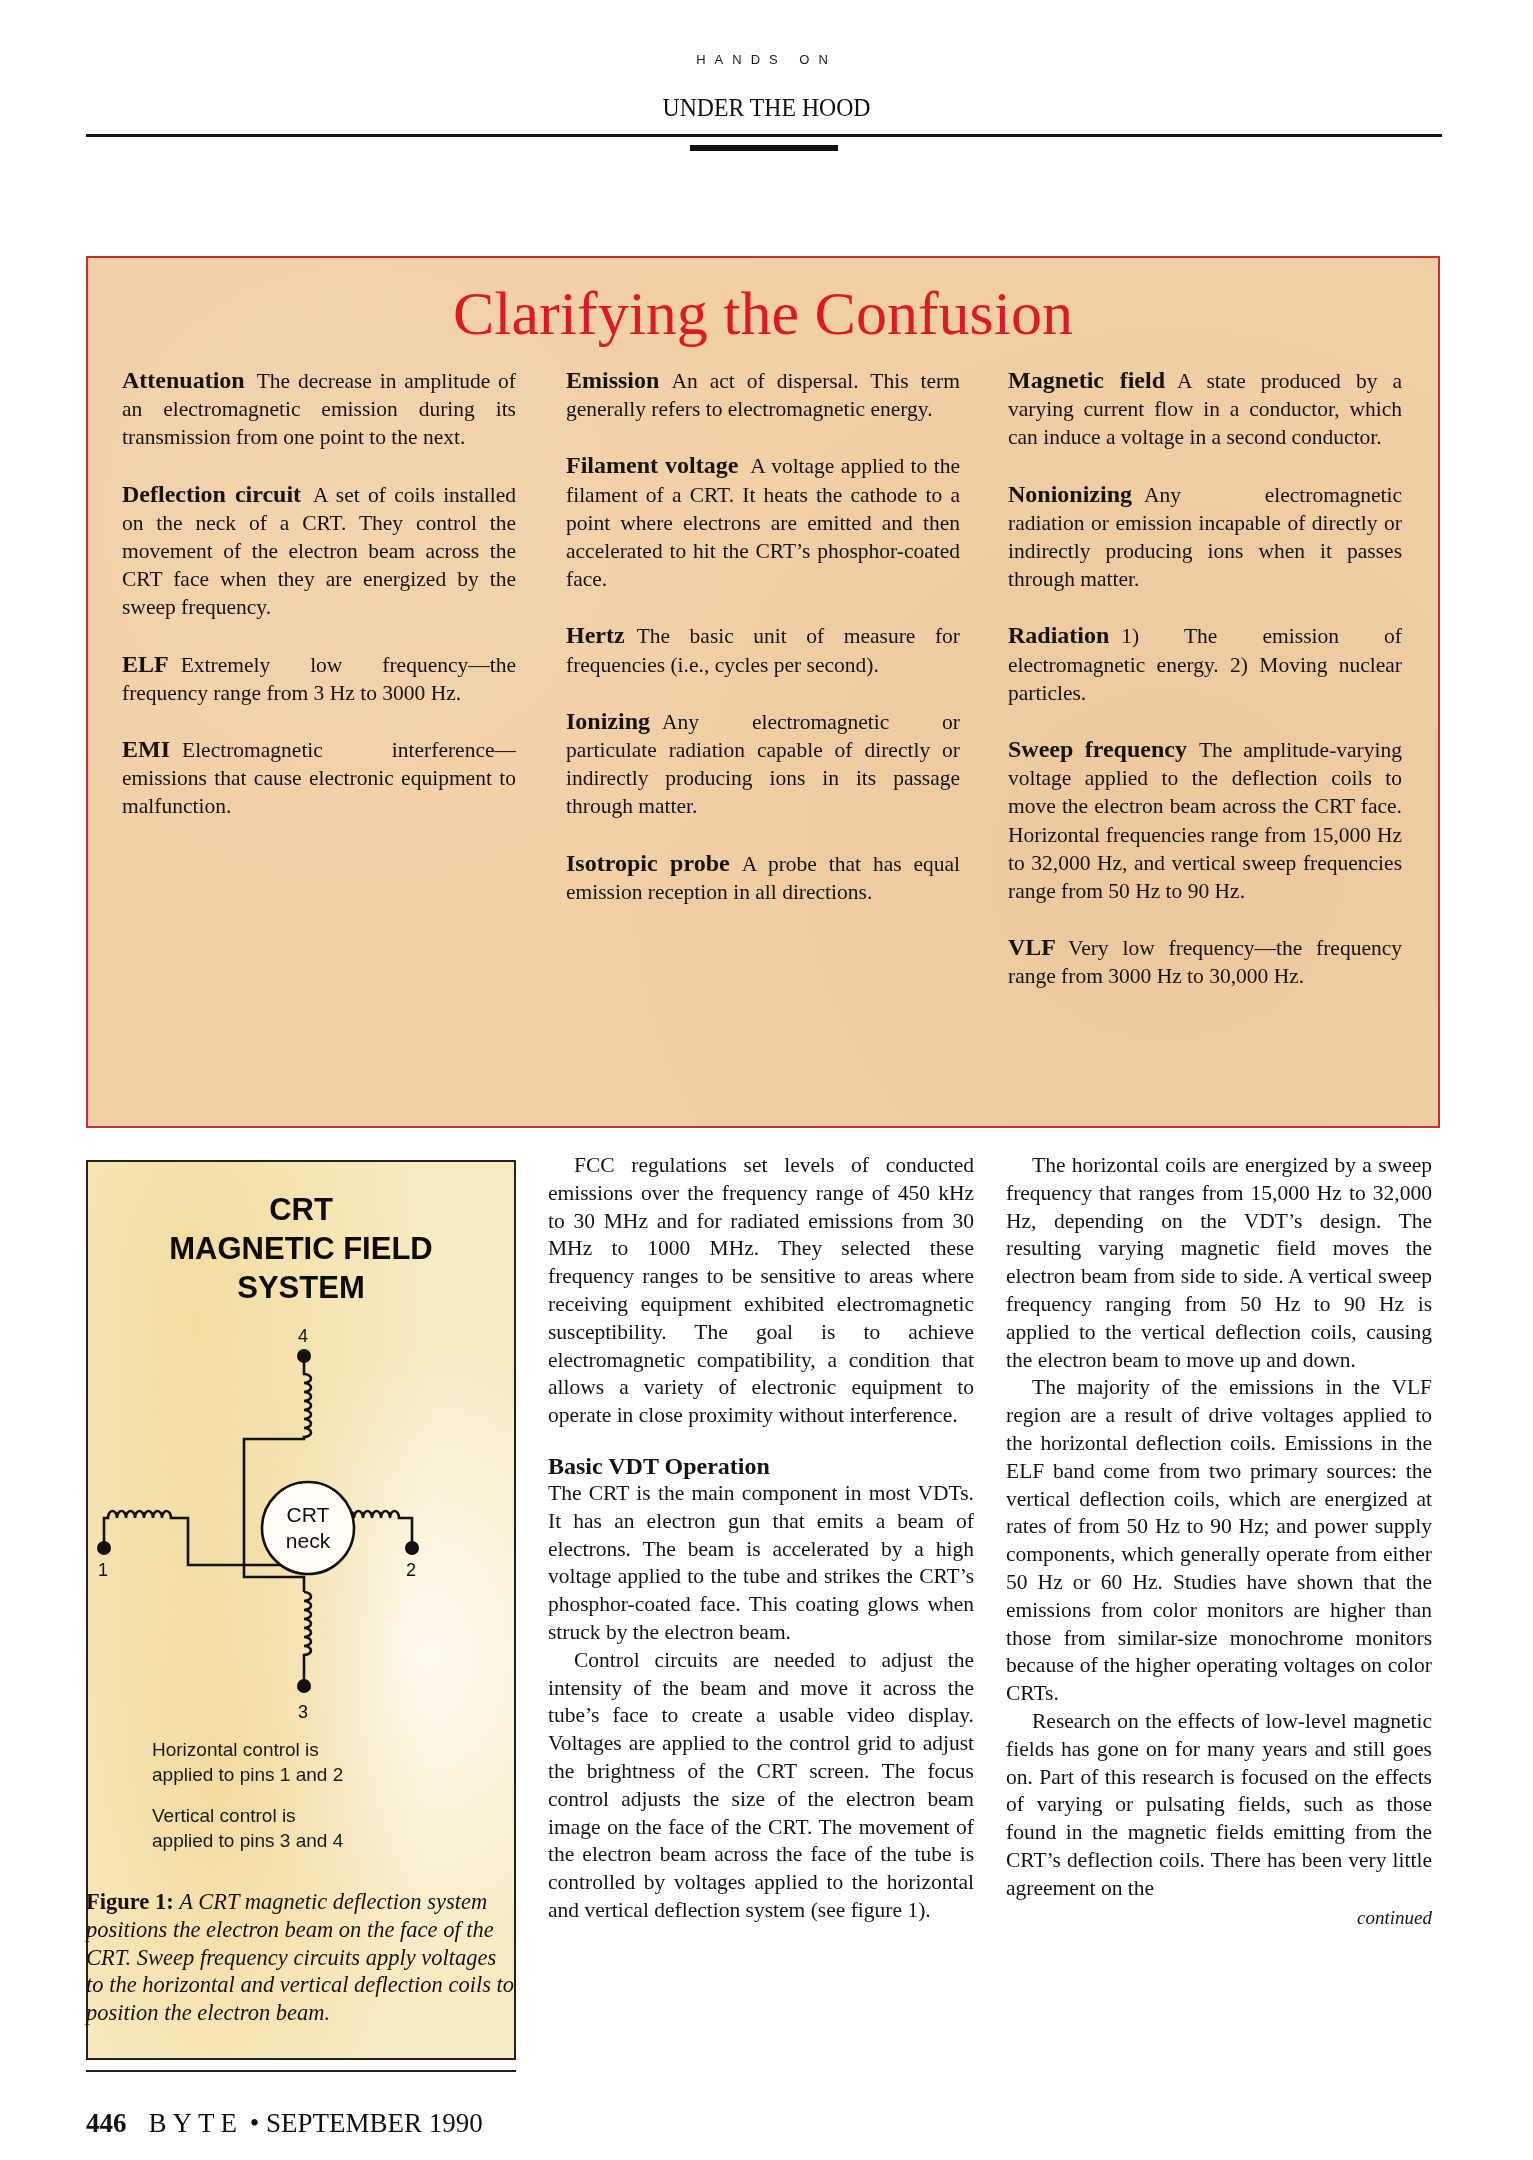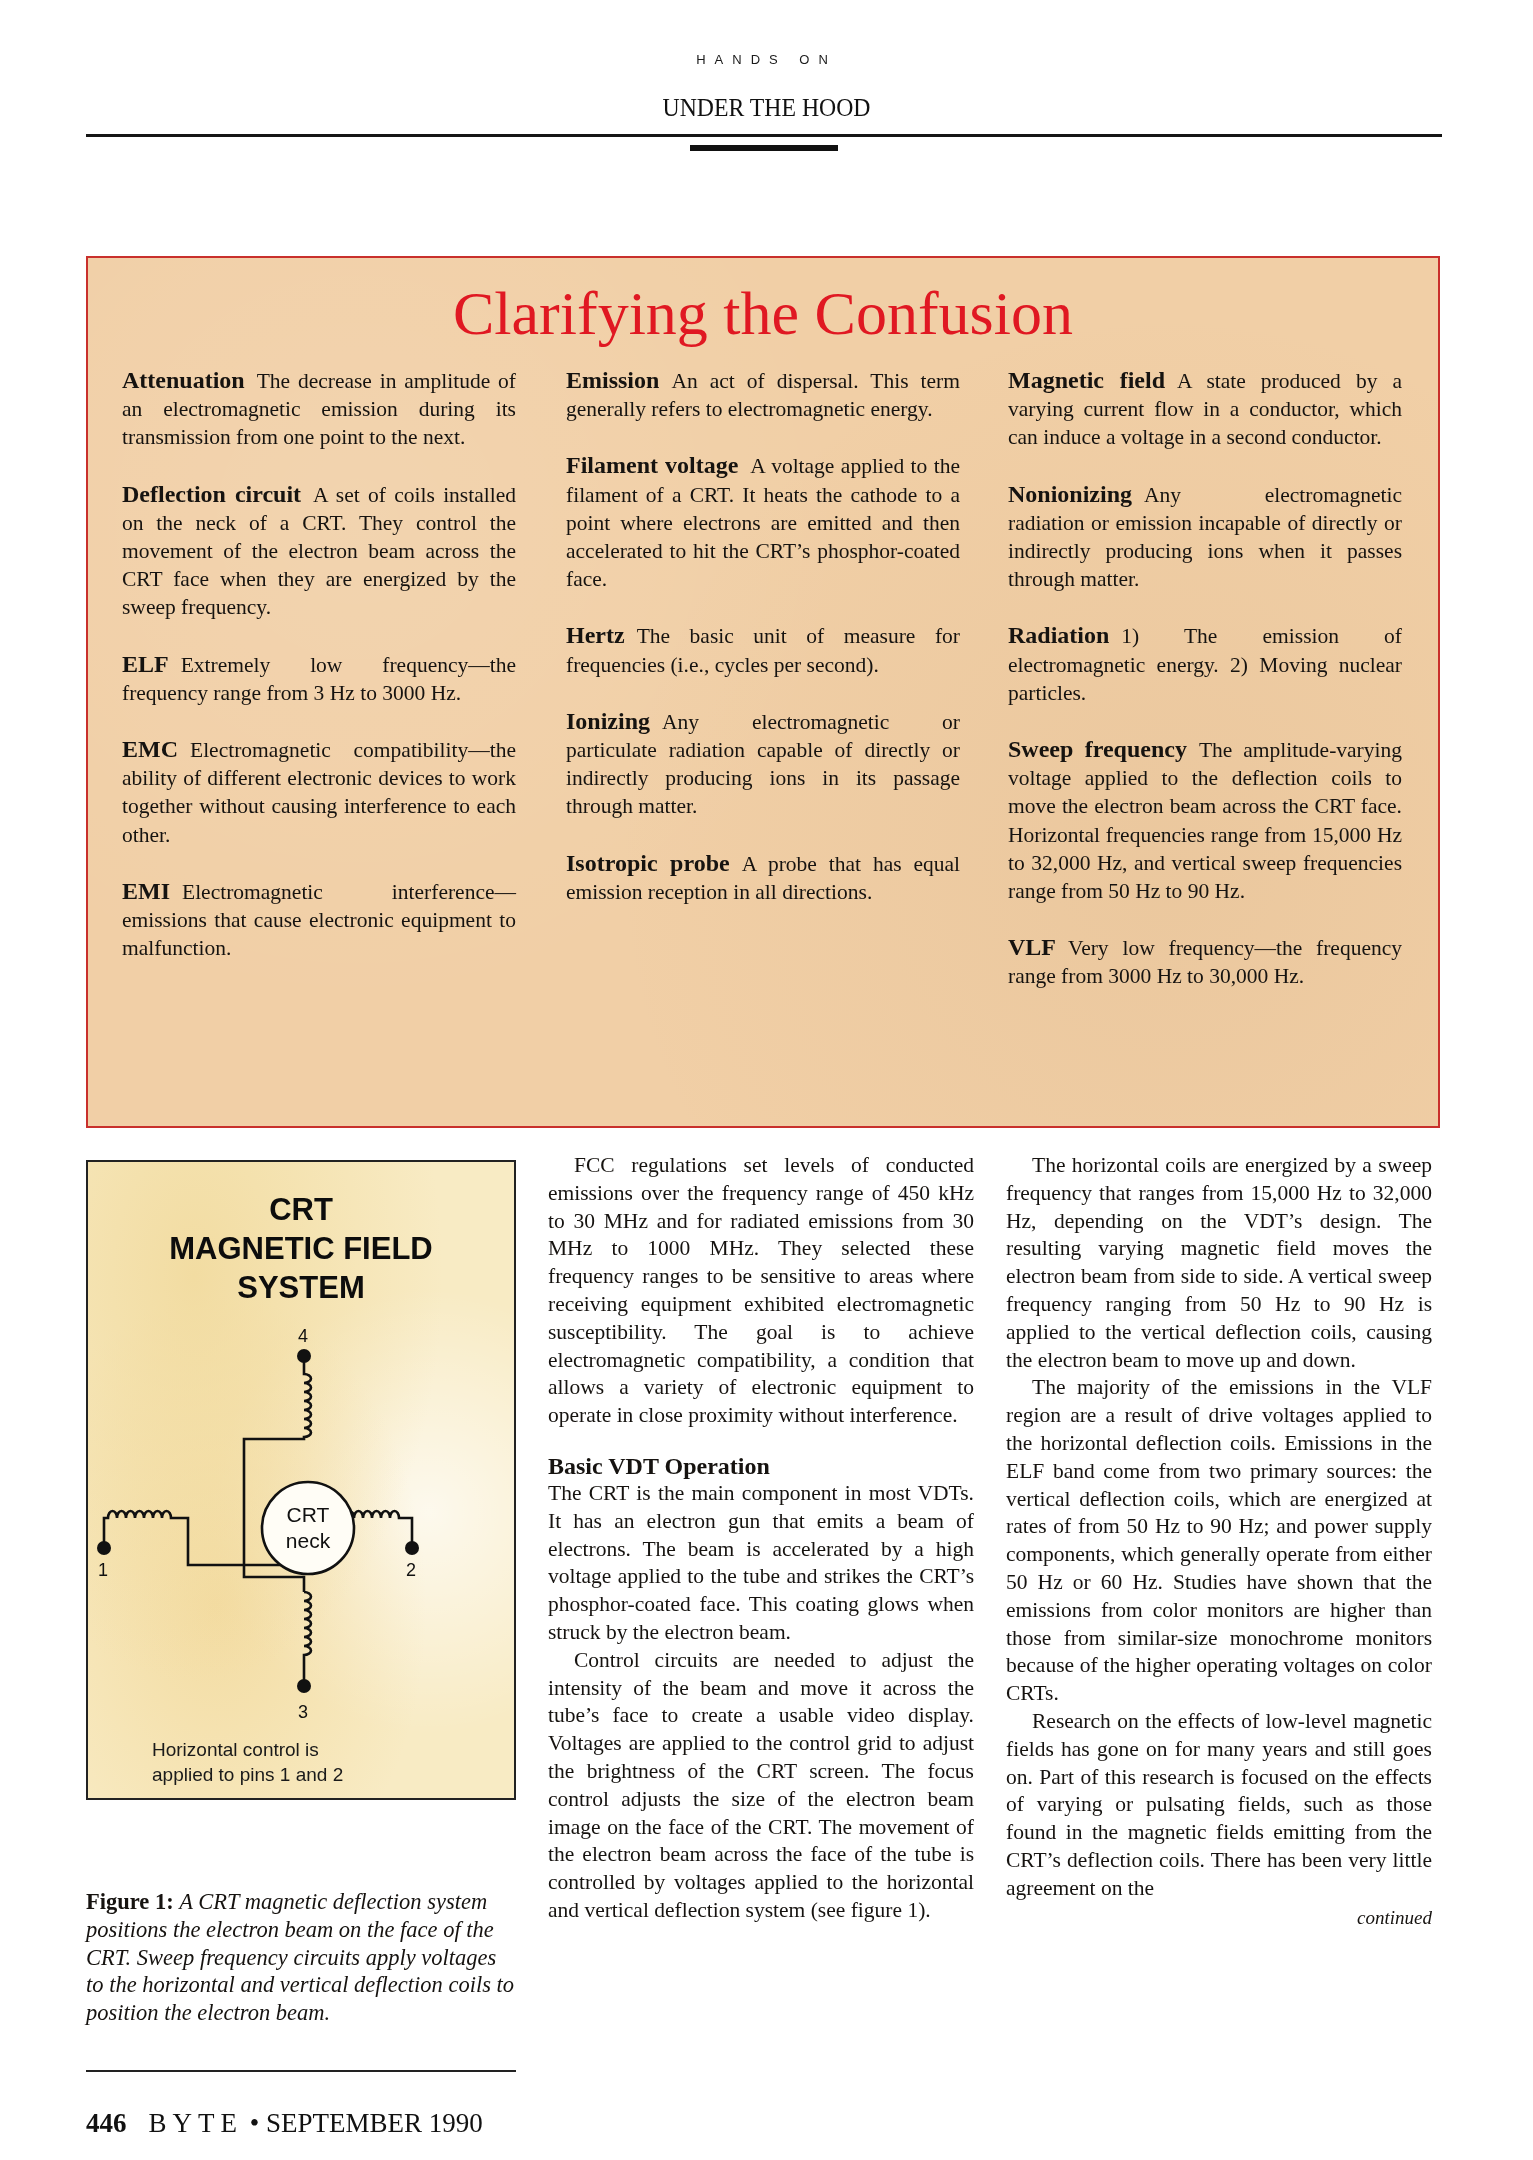--- a/index.html
+++ b/index.html
@@ -24,21 +24,21 @@
   .glossary-title { position: absolute; top: 20px; left: 0; width: 100%; text-align: center;
                     color: #e01822; font-size: 62px; line-height: 70px; }
   .gcol { position: absolute; top: 108px; width: 394px; font-size: 21.5px; line-height: 28.2px; text-align: justify; }
   .gcol.c1 { left: 34px; }
   .gcol.c2 { left: 478px; }
   .gcol.c3 { left: 920px; }
   .entry { margin: 0 0 28px 0; }
   .term { font-weight: bold; font-size: 24px; margin-right: 12px; }
 
   
-  .figure-box { position: absolute; top: 1160px; left: 86px; width: 430px; height: 640px;
+  .figure-box { position: absolute; top: 1160px; left: 86px; width: 430px; height: 900px;
                 border: 2px solid #222; box-sizing: border-box; overflow: hidden;
                 background:
                   radial-gradient(ellipse at 25% 18%, rgba(240,215,150,0.75) 0, rgba(240,215,150,0) 55%),
                   radial-gradient(ellipse at 30% 70%, rgba(240,210,140,0.6) 0, rgba(240,210,140,0) 50%),
                   radial-gradient(ellipse at 80% 55%, rgba(255,255,255,0.7) 0, rgba(255,255,255,0) 45%),
                   #f8ebc4; padding-left: 32px; }
   .fig-title { position: absolute; top: 28px; left: 0; width: 100%; text-align: center;
                font-family: "Liberation Sans", "DejaVu Sans", sans-serif; font-weight: bold;
                font-size: 31px; line-height: 39px; color: #0d0d0d; }
   .fig-svg { position: absolute; left: 0; top: 0; }
@@ -73,21 +73,20 @@
 <div class="section">UNDER THE HOOD</div>
 <div class="rule-top"></div>
 <div class="rule-mark"></div>
 
 <div class="glossary">
   <div class="glossary-title">Clarifying the Confusion</div>
   <div class="gcol c1">
     <div class="entry"><span class="term">Attenuation</span><span>The decrease in amplitude of an electromagnetic emission during its transmission from one point to the next.</span></div>
     <div class="entry"><span class="term">Deflection circuit</span><span>A set of coils installed on the neck of a CRT. They control the movement of the electron beam across the CRT face when they are energized by the sweep frequency.</span></div>
     <div class="entry"><span class="term">ELF</span><span>Extremely low frequency—the frequency range from 3 Hz to 3000 Hz.</span></div>
-    <div class="entry"><span class="term">EMC</span><span>Electromagnetic compatibility—the ability of different electronic devices to work together without causing interference to each other.</span></div>
     <div class="entry"><span class="term">EMI</span><span>Electromagnetic interference—emissions that cause electronic equipment to malfunction.</span></div>
   </div>
   <div class="gcol c2">
     <div class="entry"><span class="term">Emission</span><span>An act of dispersal. This term generally refers to electromagnetic energy.</span></div>
     <div class="entry"><span class="term">Filament voltage</span><span>A voltage applied to the filament of a CRT. It heats the cathode to a point where electrons are emitted and then accelerated to hit the CRT’s phosphor-coated face.</span></div>
     <div class="entry"><span class="term">Hertz</span><span>The basic unit of measure for frequencies (i.e., cycles per second).</span></div>
     <div class="entry"><span class="term">Ionizing</span><span>Any electromagnetic or particulate radiation capable of directly or indirectly producing ions in its passage through matter.</span></div>
     <div class="entry"><span class="term">Isotropic probe</span><span>A probe that has equal emission reception in all directions.</span></div>
   </div>
   <div class="gcol c3">

